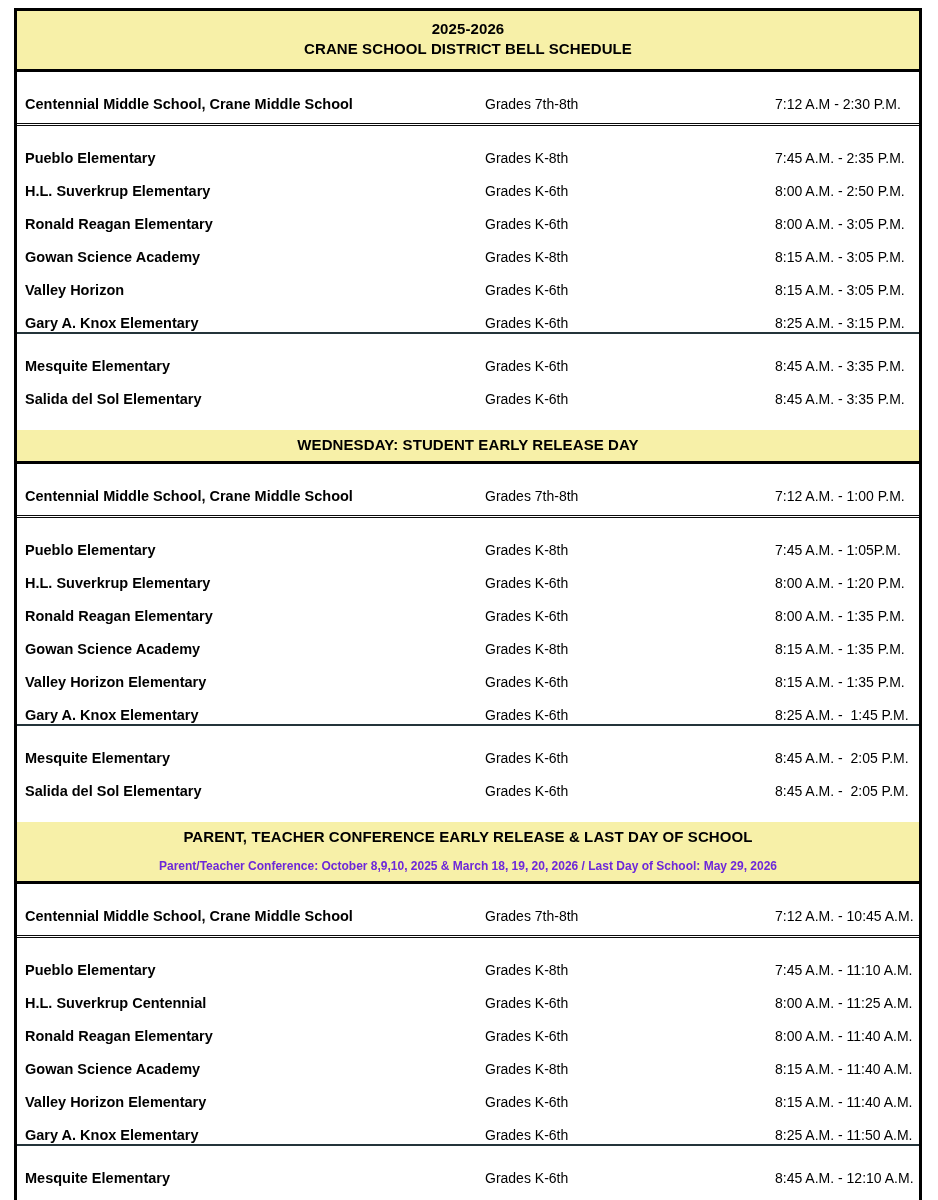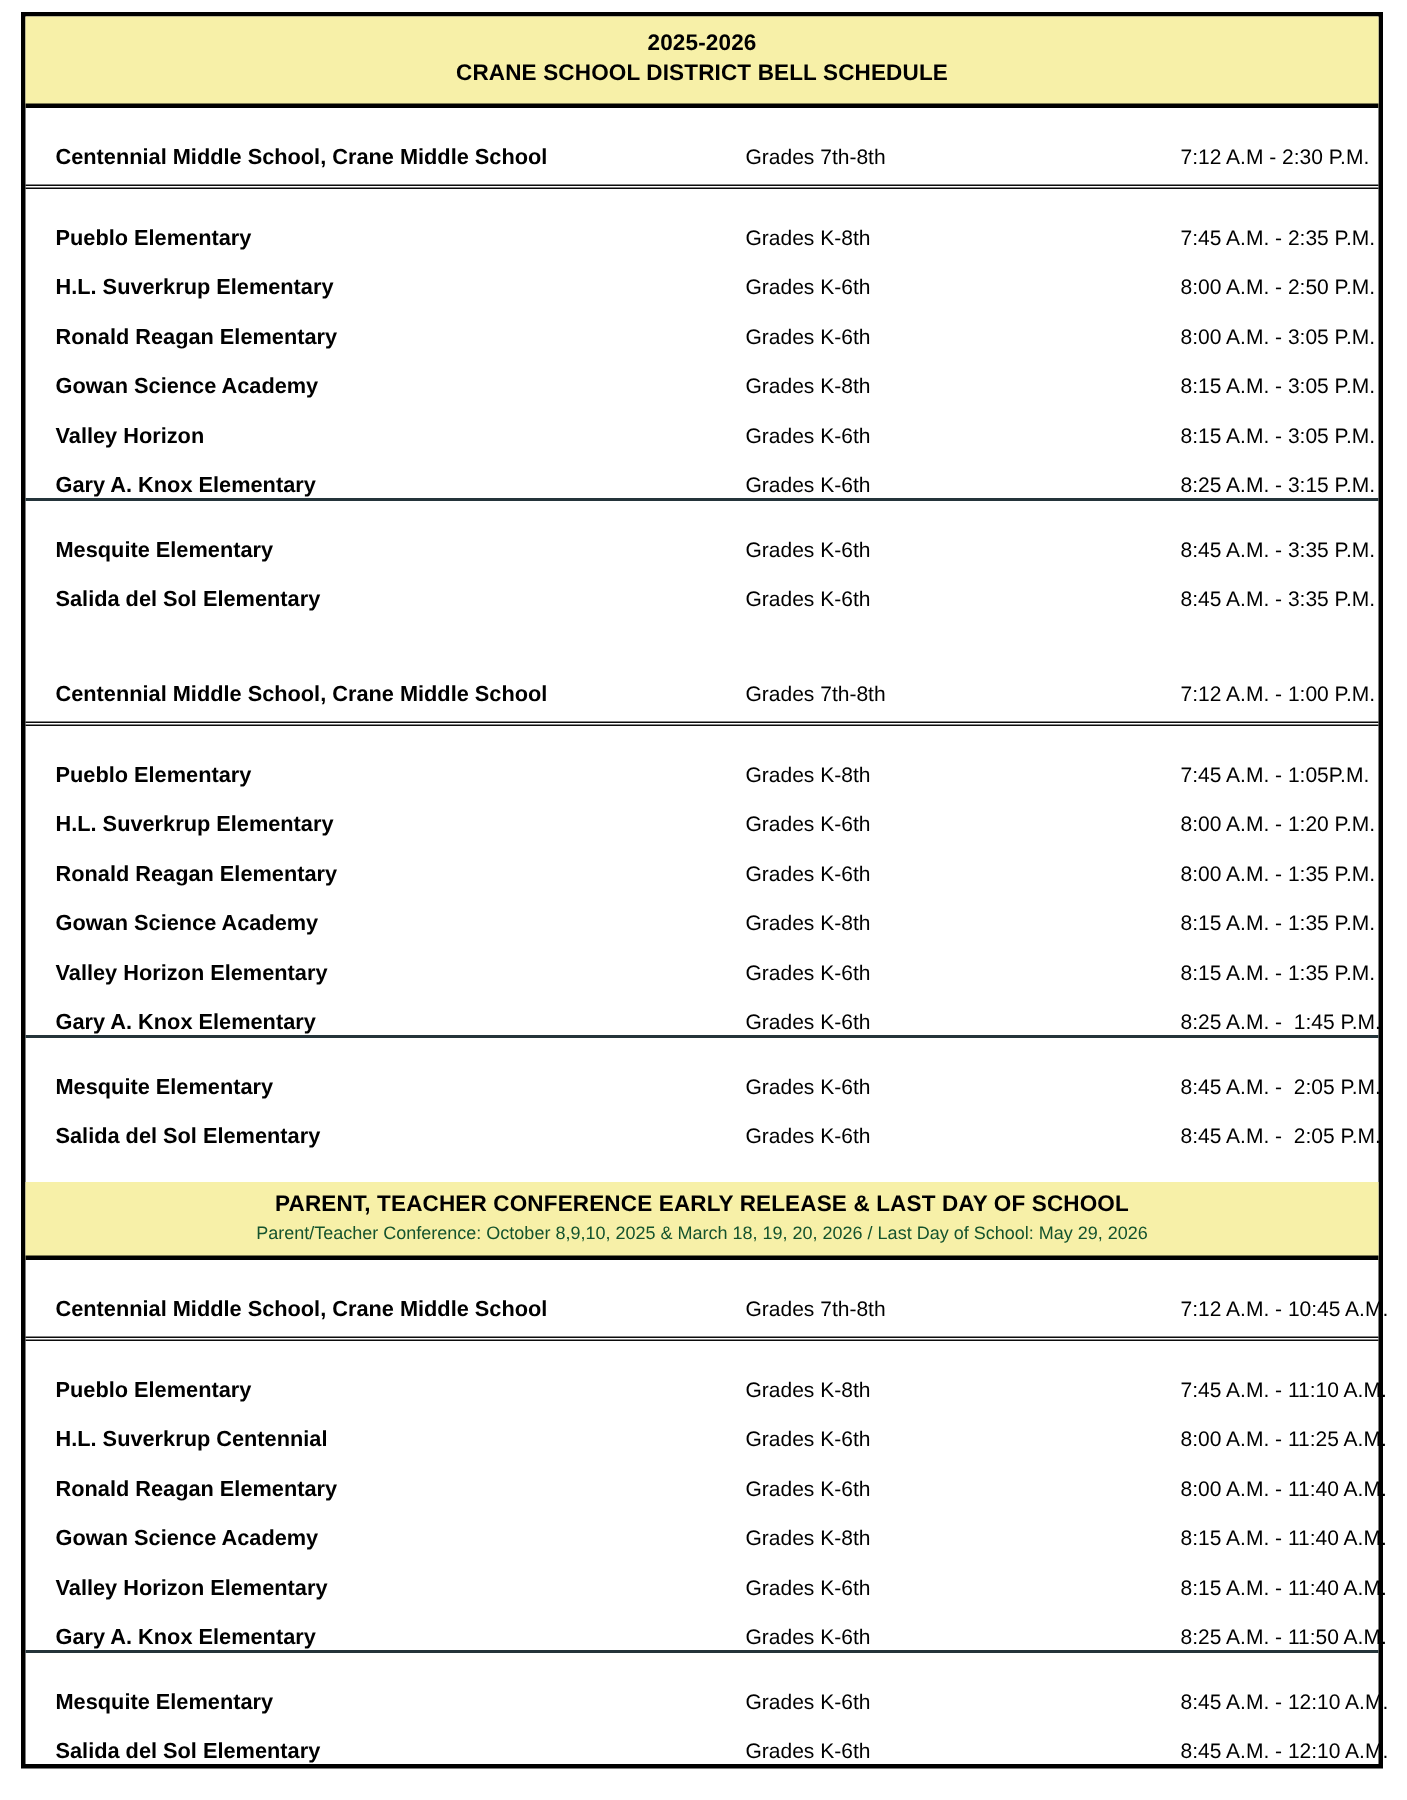--- a/index.html
+++ b/index.html
@@ -45,45 +45,46 @@
   }
   .banner .line2 {
     font-size: 15px;
     font-weight: bold;
     color: #000000;
     line-height: 1.35;
     letter-spacing: 0.1px;
   }
   .banner .sub {
     font-size: 12px;
-    font-weight: normal;
-    color: #14532d;
+    font-weight: bold;
+    color: #6d28d9;
     line-height: 1.45;
     padding-top: 1px;
+    margin-top: 10px;
   }
 
   
   .group { box-sizing: border-box; }
   .group.sep-double { border-bottom: 3px double #0b0b0b; }
   .group.sep-faint  { border-bottom: 2px solid #24343a; }
   .group.sep-none   { border-bottom: none; }
 
   .pad-top    { height: 8px; }
   .pad-bottom { height: 10px; }
   .pad-bottom-lg { height: 22px; }
 
   .row {
     display: flex;
     align-items: baseline;
     height: 33px;
     box-sizing: border-box;
   }
   .row .school {
     flex: 0 0 460px;
-    padding-left: 20px;
+    padding-left: 8px;
     font-size: 14.5px;
     font-weight: bold;
     color: #000000;
     white-space: nowrap;
     overflow: hidden;
   }
   .row .grades {
     flex: 0 0 290px;
     font-size: 14px;
     font-weight: normal;
@@ -167,20 +168,23 @@
         </div>
         <div class="row">
           <div class="school">Salida del Sol Elementary</div>
           <div class="grades">Grades K-6th</div>
           <div class="time">8:45 A.M. - 3:35 P.M.</div>
         </div>
         <div class="pad-bottom-lg"></div>
       </div>
     </div>
 
+    <div class="banner">
+      <div class="line1">WEDNESDAY: STUDENT EARLY RELEASE DAY</div>
+    </div>
 
     <div>
 
       <div class="group sep-double">
         <div class="pad-top"></div>
         <div class="row">
           <div class="school">Centennial Middle School,  Crane Middle School</div>
           <div class="grades">Grades 7th-8th</div>
           <div class="time">7:12 A.M. - 1:00 P.M.</div>
         </div>

